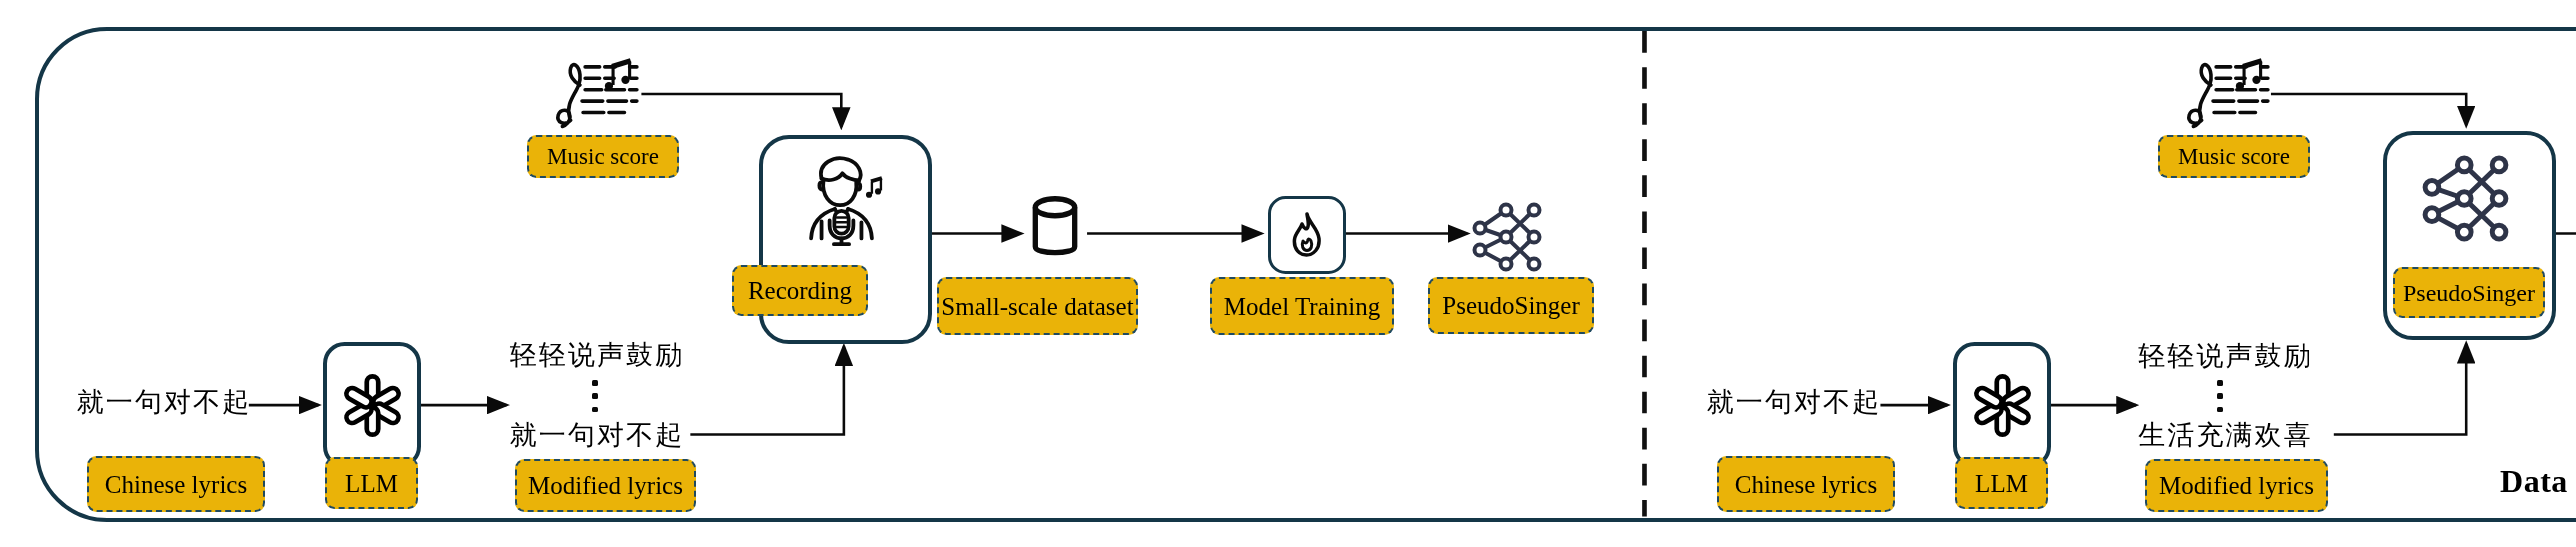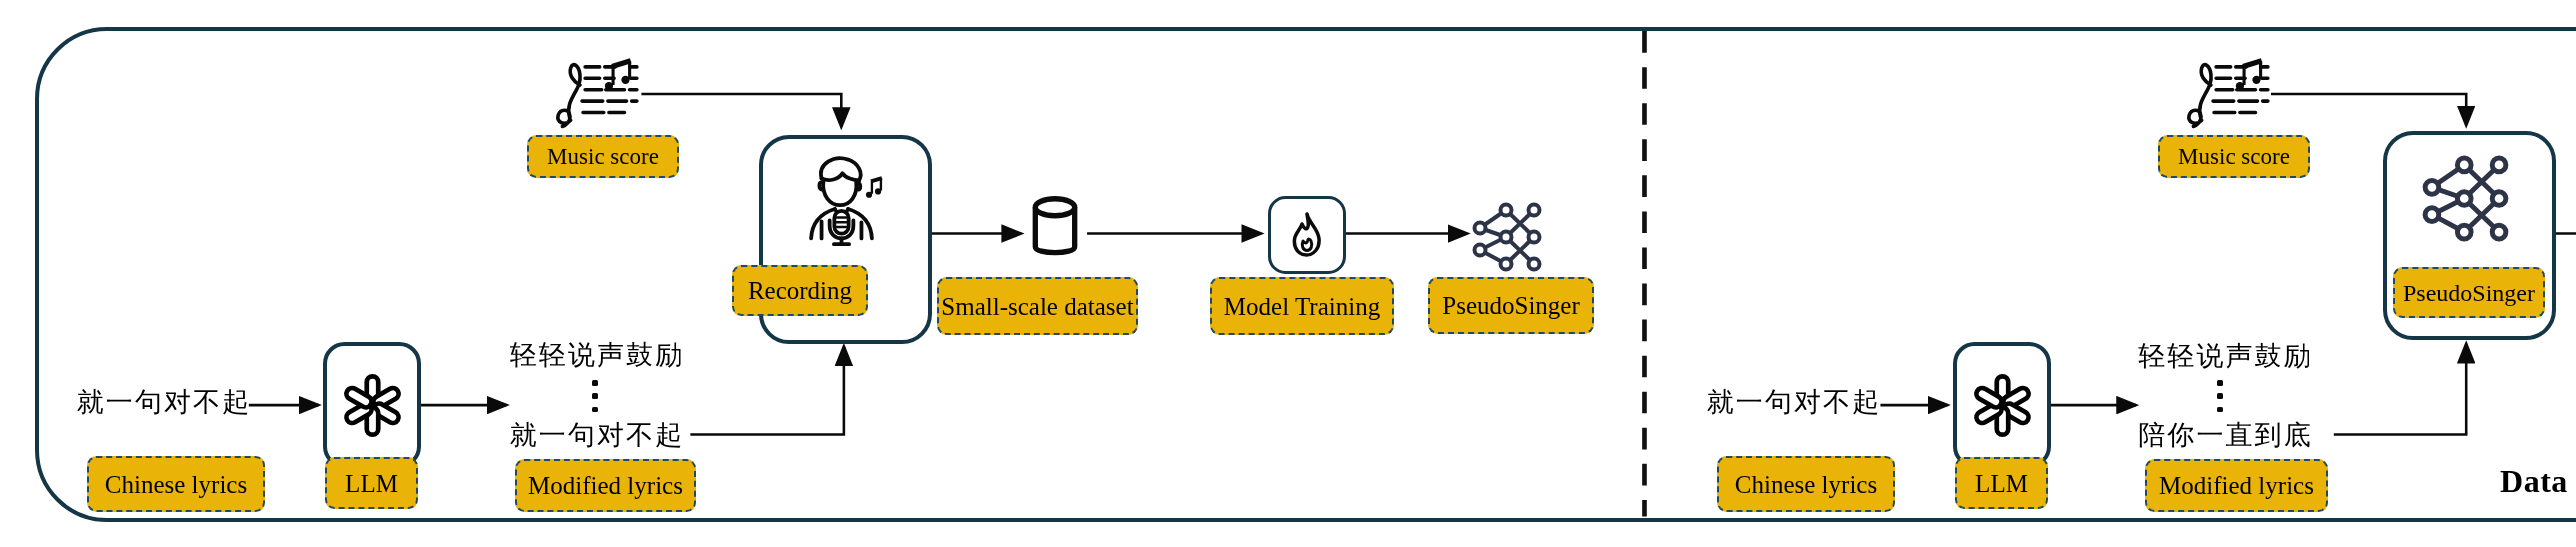--- a/index.html
+++ b/index.html
@@ -223,21 +223,21 @@
   <div class="tag" style="left:1955px;top:457px;width:89px;height:48px;">
       <span>LLM</span>
     </div>
 
   <div class="cjk" style="left:2133px;top:341px;width:185px;">轻轻说声鼓励</div>
   <div class="vdots" style="left:2217px;top:380px;">
       <span></span>
       <span></span>
       <span></span>
     </div>
-  <div class="cjk" style="left:2133px;top:420px;width:185px;">陪你一直到底</div>
+  <div class="cjk" style="left:2133px;top:420px;width:185px;">生活充满欢喜</div>
   <div class="tag" style="left:2145px;top:459px;width:179px;height:49px;">
       <span>Modified lyrics</span>
     </div>
 
   <span class="icon" style="left:2183px;top:54px;">
     <svg width="88" height="75" viewBox="0 0 170 145">
       <g fill="none" stroke="#0a0a0a" stroke-width="7" stroke-linecap="round">
         <path d="M64 25 H92 M102 25 H122 M150 25 H164"></path>
         <path d="M64 47 H92 M102 47 H120 M152 47 H164"></path>
         <path d="M64 69 H96 M104 69 H140 M150 69 H164"></path>

